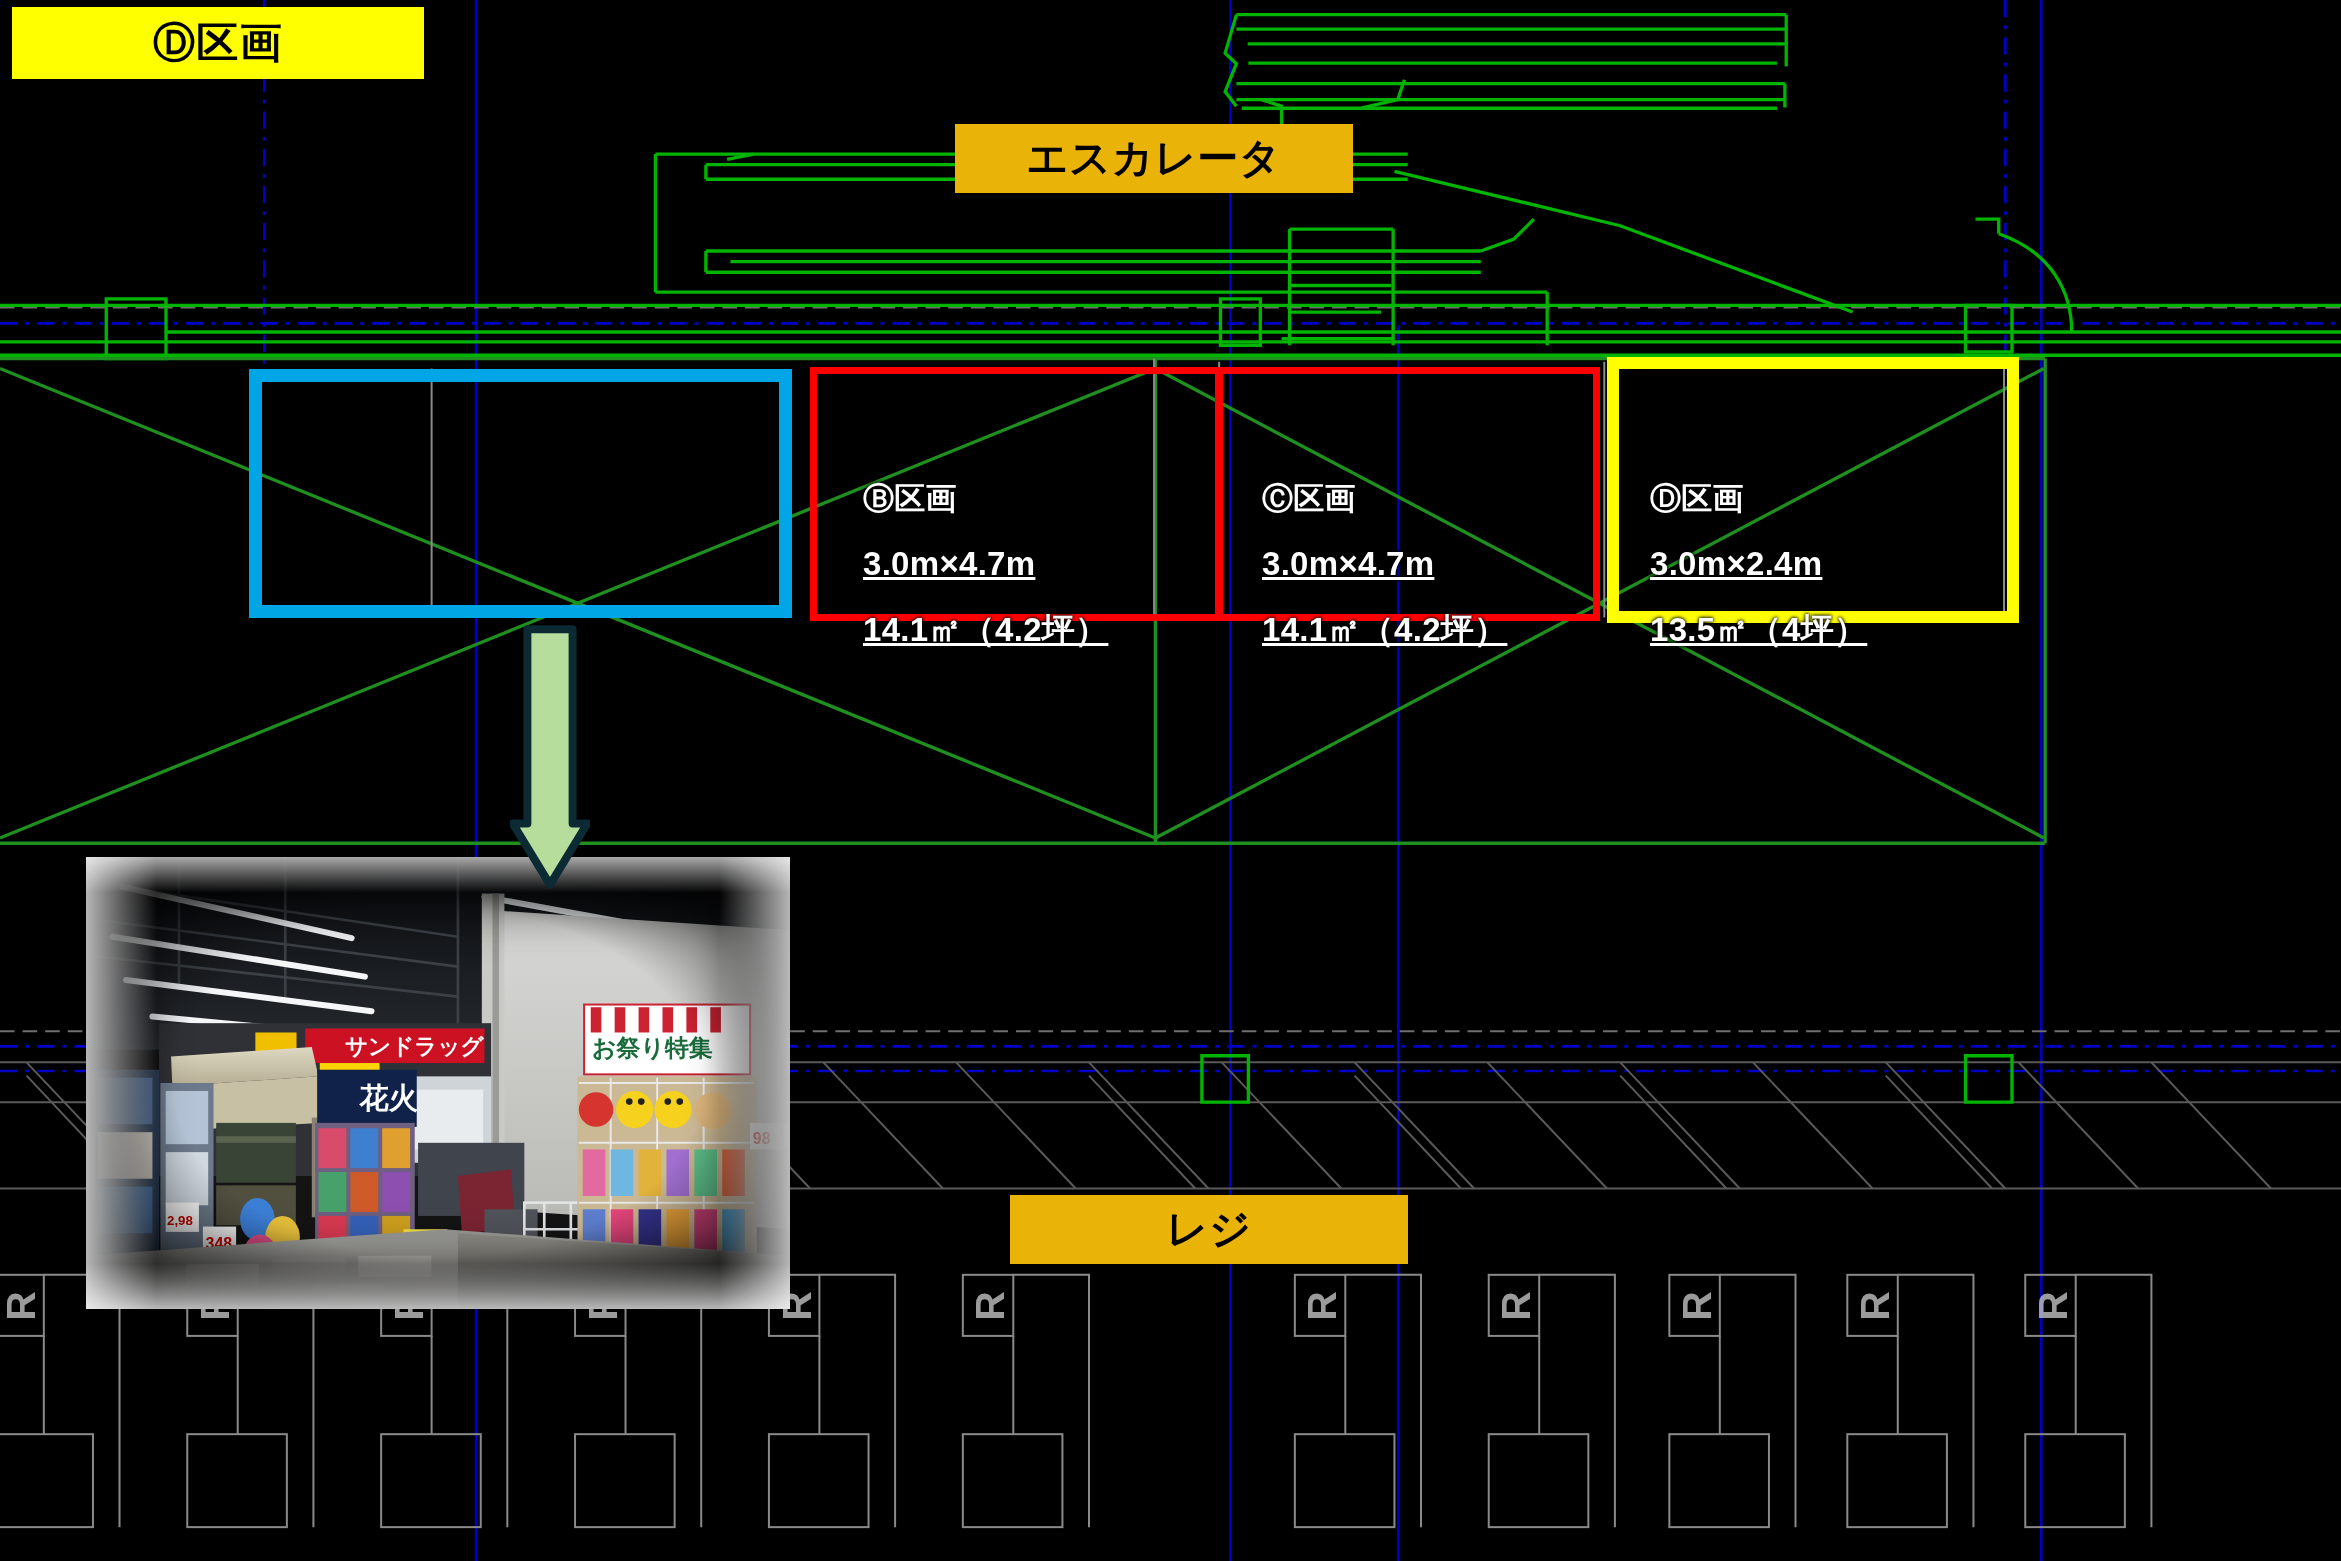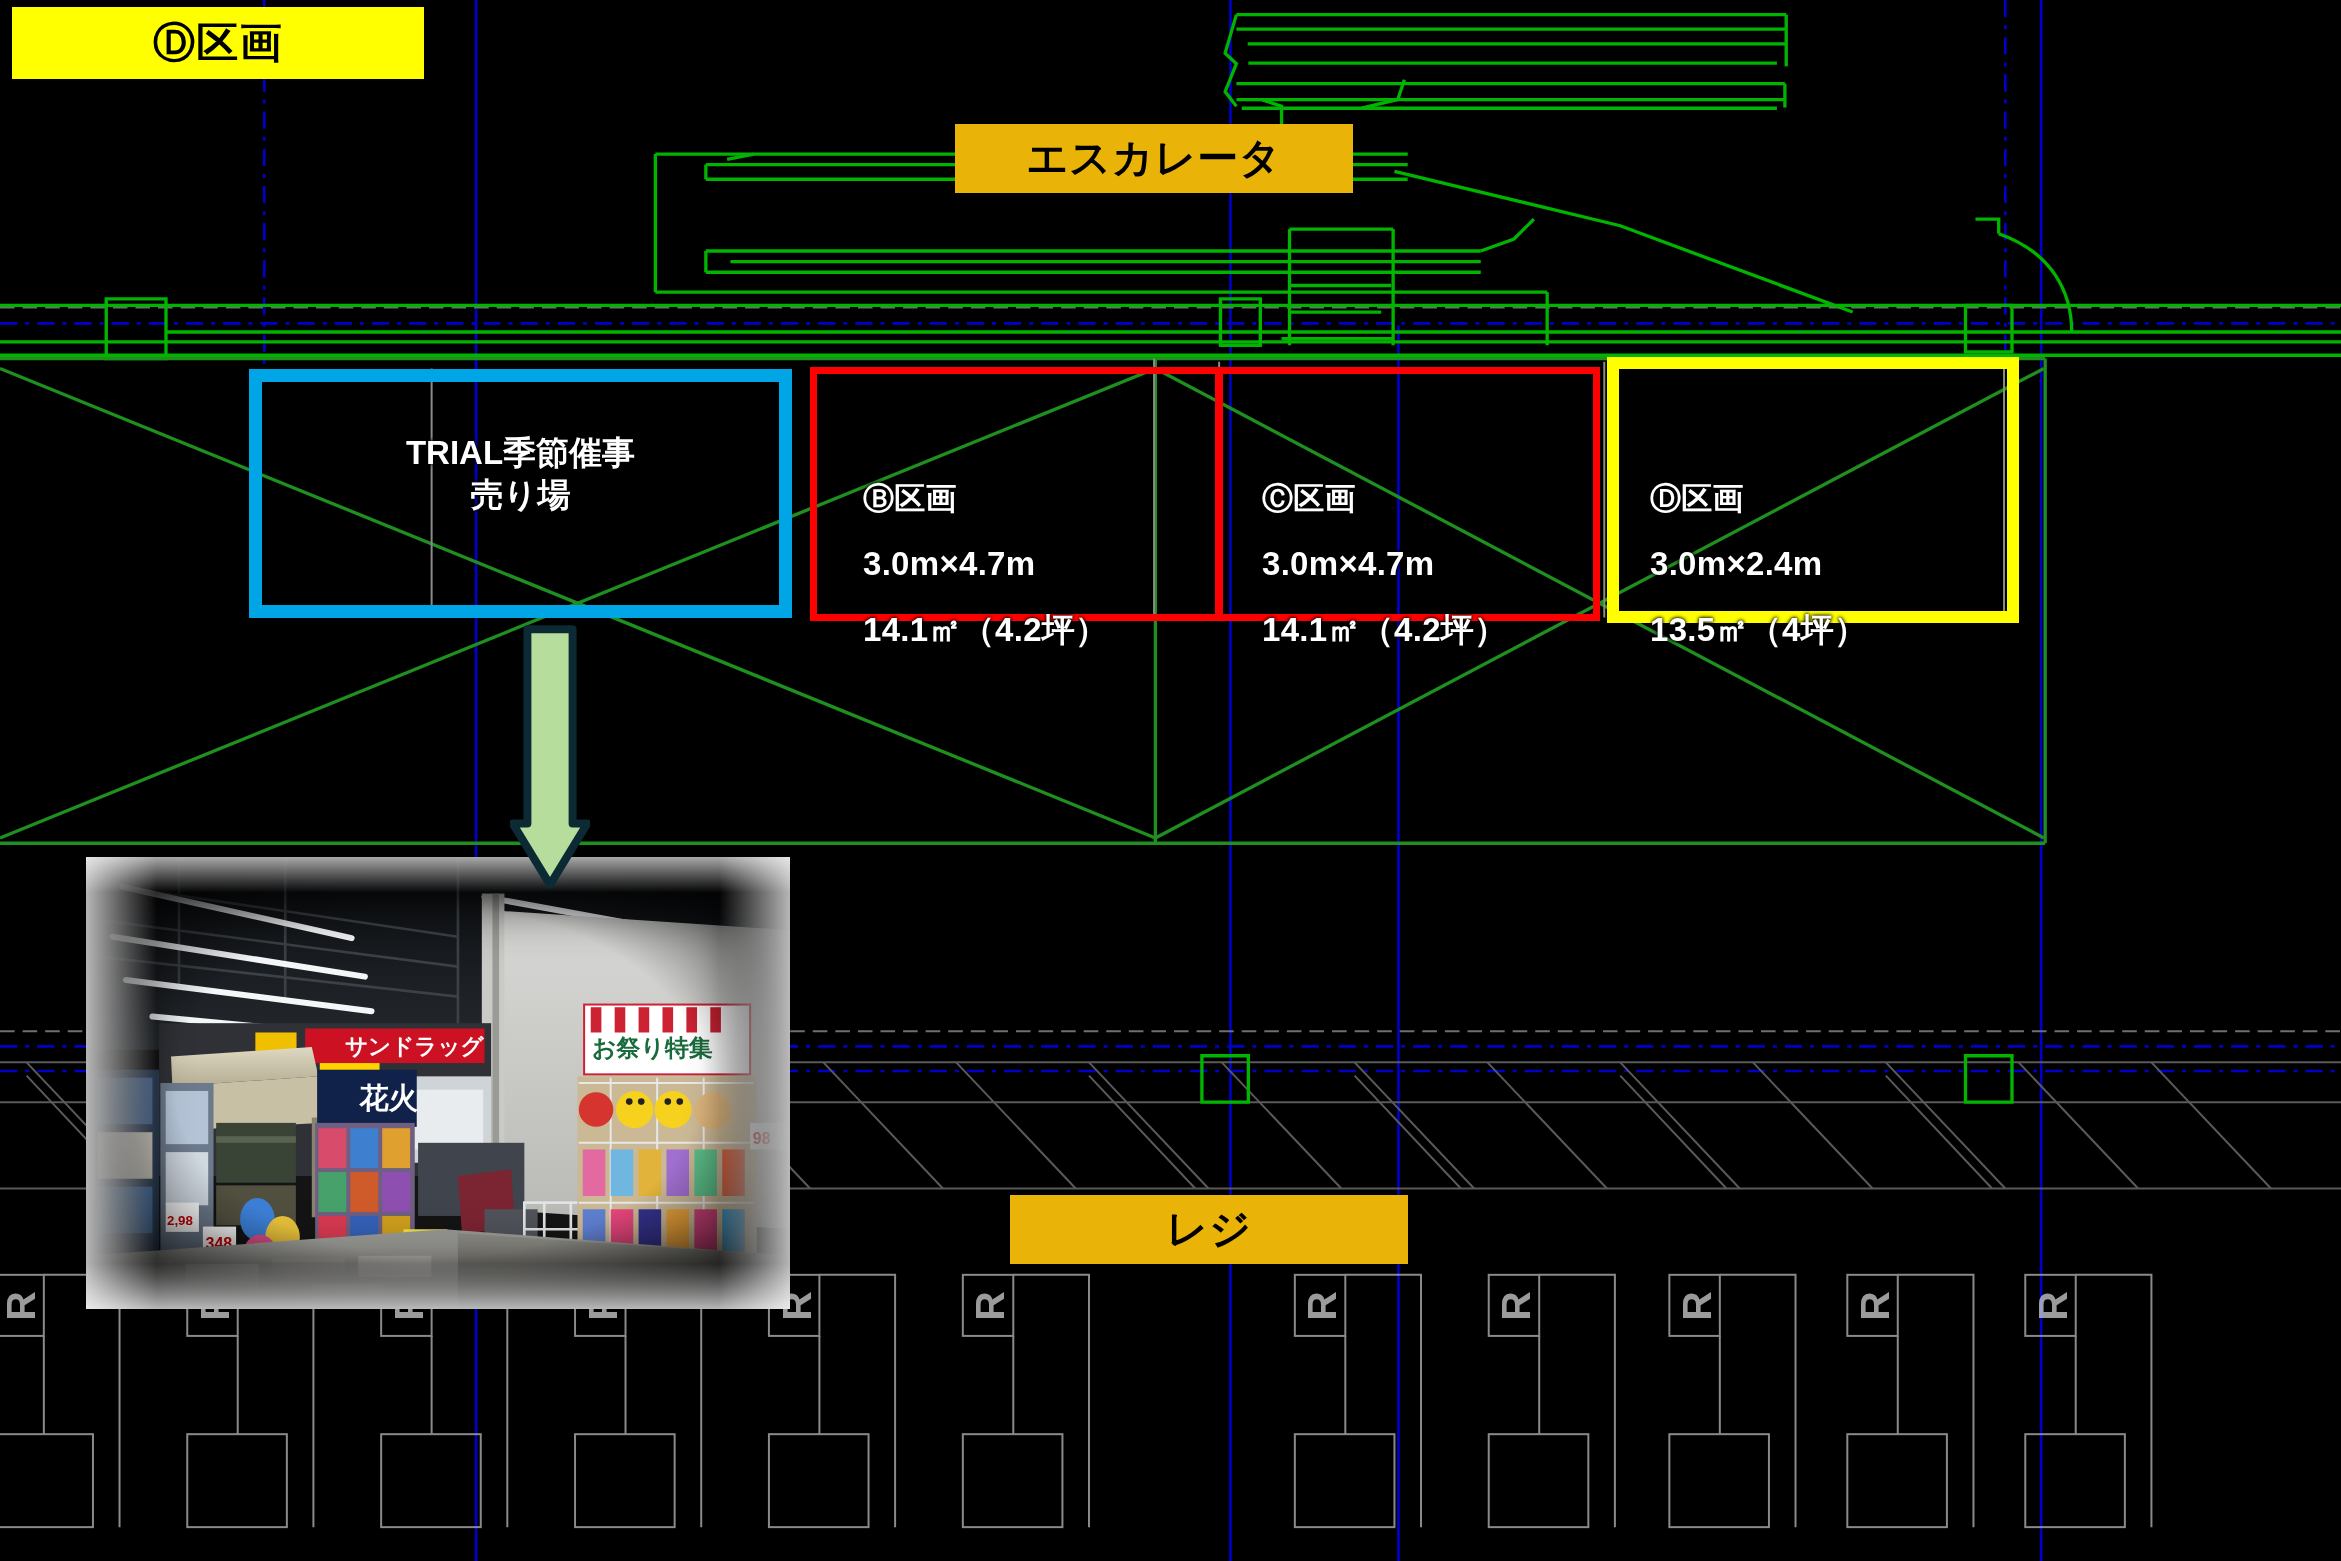--- a/index.html
+++ b/index.html
@@ -18,21 +18,21 @@
   .region-box.cyan{border:13.3px solid #00a5e6;}
   .region-box.red{border:7.3px solid #ff0000;}
   .region-box.yellow{border:12.6px solid #ffff00;}
 
   .region-label{
     position:absolute;color:#ffffff;font-weight:bold;
     line-height:1.22;letter-spacing:0.3px;white-space:pre;
     text-shadow:0 0 2.7px #000,0 0 4.6px #000;
   }
   .rl-title{font-size:31px;margin-top:29px;}
-  .rl-line{font-size:33px;}
+  .rl-line{font-size:33px;text-decoration:underline;}
 
   .trial-label{
     position:absolute;color:#fff;font-weight:bold;font-size:33px;
     text-align:center;line-height:1.28;white-space:pre-line;
     text-shadow:0 0 2.7px #000,0 0 5.3px #000;
   }
 
   
   .callout{
     position:absolute;background:#eab308;color:#000;
@@ -458,22 +458,20 @@
   </div>
 
   <div class="region-box cyan" style="left:249px;top:369px;width:543px;height:249px;"></div>
 
   <div class="region-box red" style="left:810px;top:367px;width:412px;height:254px;"></div>
 
   <div class="region-box red" style="left:1216px;top:367px;width:384px;height:254px;"></div>
 
   <div class="region-box yellow" style="left:1607px;top:357px;width:412px;height:266px;"></div>
 
-  <div class="trial-label" style="left:249px;top:432px;width:543px;">TRIAL季節催事
-売り場</div>
 
   <div class="region-label" style="left:863px;top:425px;">
     <div class="rl-title">Ⓑ区画</div>
     <div class="rl-line">3.0m×4.7m</div>
     <div class="rl-line">14.1㎡（4.2坪）</div>
   </div>
 
   <div class="region-label" style="left:1262px;top:425px;">
     <div class="rl-title">Ⓒ区画</div>
     <div class="rl-line">3.0m×4.7m</div>

